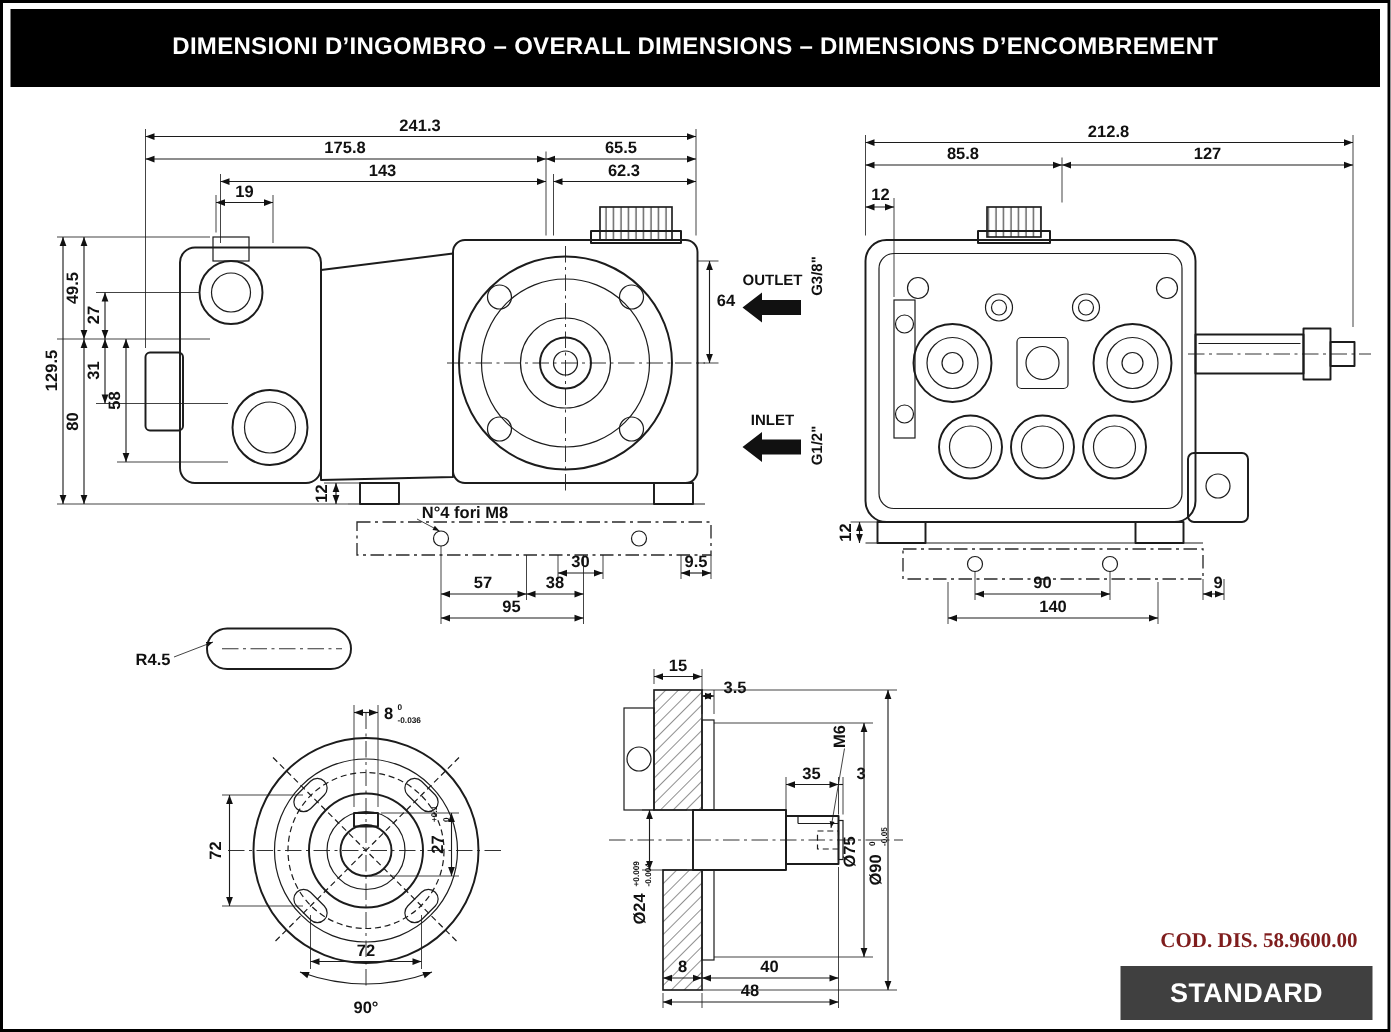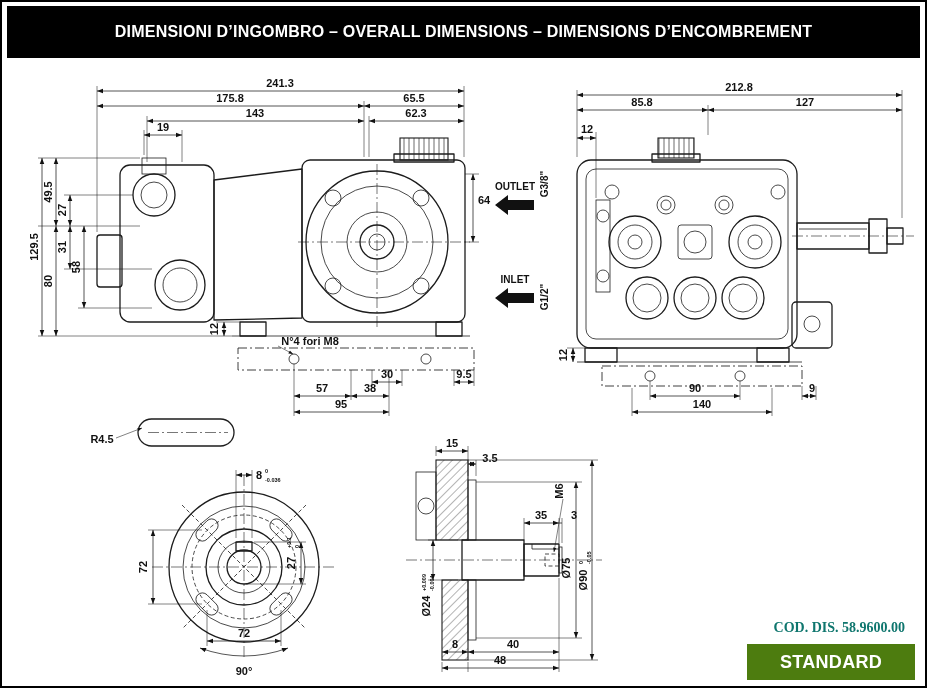--- a/index.html
+++ b/index.html
@@ -14,22 +14,22 @@
   .cl{stroke:#1c1c1c;stroke-width:.6;stroke-dasharray:11 3 2 3;fill:none;}
   .dsh{stroke:#1c1c1c;stroke-width:.8;stroke-dasharray:4 2.5;fill:none;}
   .ph{stroke:#2a2a2a;stroke-width:.9;stroke-dasharray:9 3 2 3;fill:none;}
   .hfill{fill:url(#h45);stroke:#1c1c1c;stroke-width:1.1;}
   .vfill{fill:url(#vl);stroke:#1c1c1c;stroke-width:1.1;}
   text.d{font:bold 11px "Liberation Sans",sans-serif;fill:#111;text-anchor:middle;}
   text.s{font:bold 10px "Liberation Sans",sans-serif;fill:#111;text-anchor:middle;}
   text.ds{font:bold 11px "Liberation Sans",sans-serif;fill:#111;text-anchor:start;}
   text.t{font:bold 5.5px "Liberation Sans",sans-serif;fill:#111;text-anchor:start;}
   .flowarrow{fill:#111;stroke:none;}
-  .cod{position:absolute;right:20px;bottom:50px;font:bold 14px "Liberation Serif",serif;color:#0f766e;z-index:2;}
-  .standard{position:absolute;right:10px;bottom:6px;width:168px;height:36px;background:#4d7c0f;color:#fff;display:flex;align-items:center;justify-content:center;font:bold 18px "Liberation Sans",sans-serif;letter-spacing:.3px;z-index:2;}
+  .cod{position:absolute;right:20px;bottom:50px;font:bold 14px "Liberation Serif",serif;color:#7f1d1d;z-index:2;}
+  .standard{position:absolute;right:10px;bottom:6px;width:168px;height:36px;background:#404040;color:#fff;display:flex;align-items:center;justify-content:center;font:bold 18px "Liberation Sans",sans-serif;letter-spacing:.3px;z-index:2;}
 </style>
 </head>
 <body>
 
 <div class="page">
 
   <div class="header">
     <div class="l">DIMENSIONI D’INGOMBRO – OVERALL DIMENSIONS – DIMENSIONS D’ENCOMBREMENT</div>
   </div>
 

